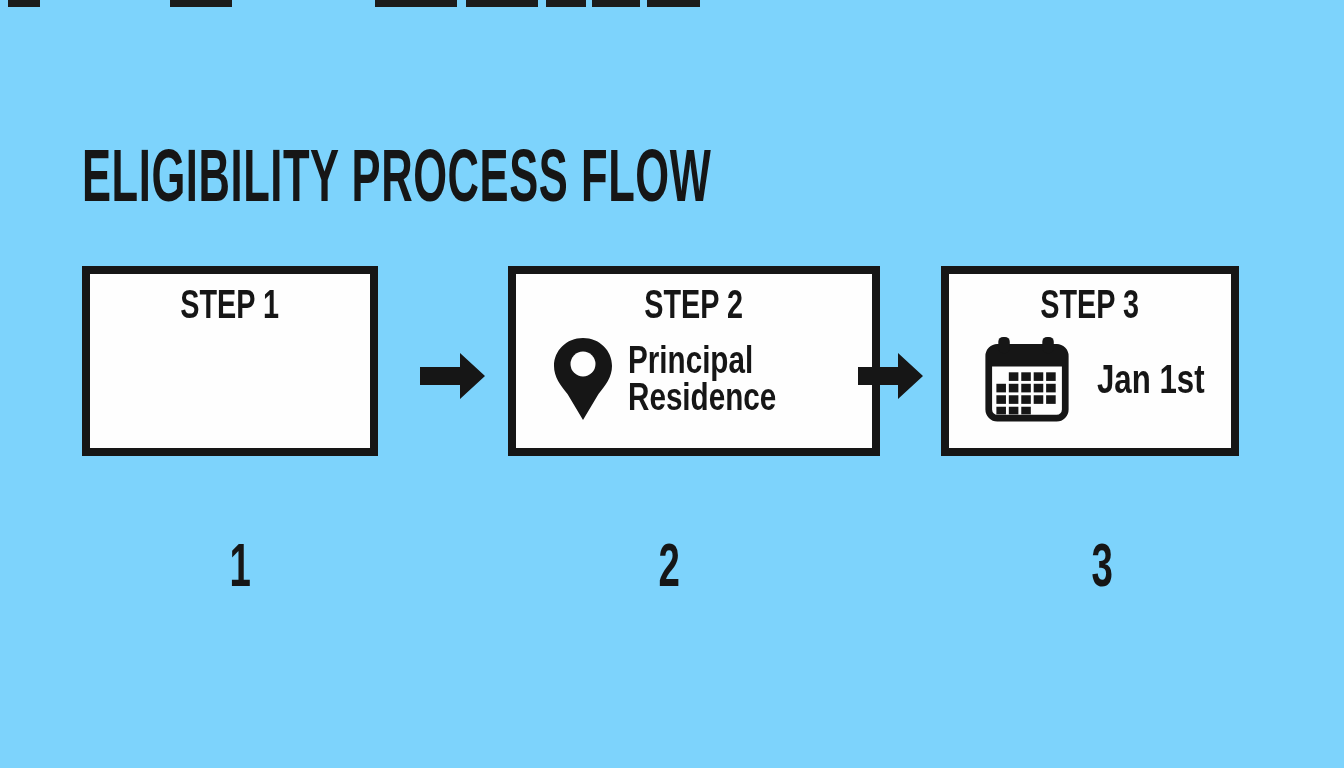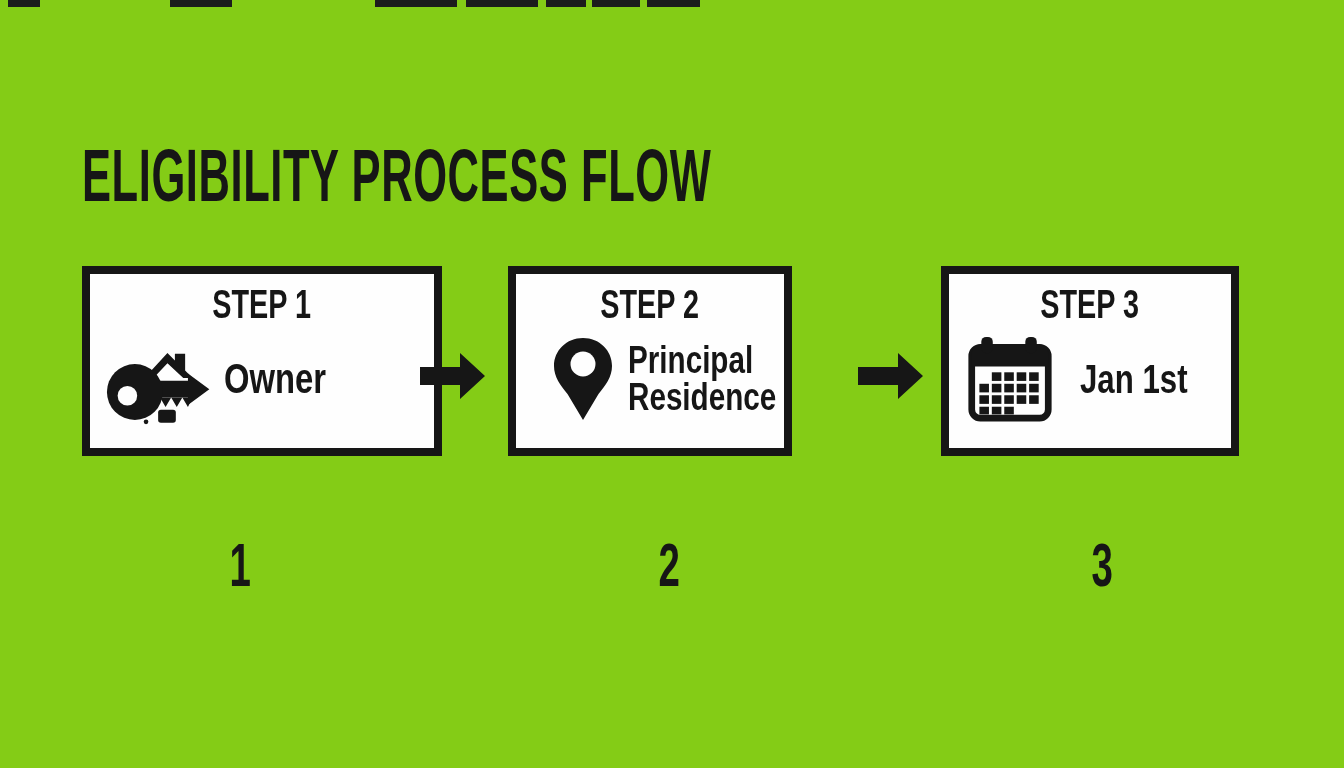--- a/index.html
+++ b/index.html
@@ -5,21 +5,21 @@
   * { margin: 0; padding: 0; box-sizing: border-box; }
   html, body { width: 1344px; height: 768px; overflow: hidden; }
   body {
     font-family: "Liberation Sans", sans-serif;
     background: #f4f4f2;
   }
   .stage {
     position: relative;
     width: 1344px;
     height: 768px;
-    background: #84cc16;
+    background: #7dd3fc;
     color: #161616;
     overflow: hidden;
   }
 
   
   .remnant {
     position: absolute;
     top: 0;
     height: 7px;
     background: #1c1c1c;
@@ -41,42 +41,42 @@
   
   .box {
     position: absolute;
     top: 266px;
     height: 190px;
     border: 8px solid #161616;
     background: #fefefe;
     display: flex;
     flex-direction: column;
   }
-  .box1 { left: 82px;  width: 360px; }
-  .box2 { left: 508px; width: 284px; }
+  .box1 { left: 82px;  width: 296px; }
+  .box2 { left: 508px; width: 372px; }
   .box3 { left: 941px; width: 298px; }
 
   .step-label {
     margin-top: 8px;
     text-align: center;
     font-size: 40px;
     font-weight: bold;
     line-height: 1.1;
     white-space: nowrap;
   }
   .condC { display: inline-block; transform: scaleX(0.72); transform-origin: center center; }
 
   .box-content {
     flex: 1;
     display: flex;
     align-items: center;
     padding: 0 8px 16px 16px;
   }
   .box2 .box-content { padding-left: 36px; }
-  .box3 .box-content { padding-left: 17px; }
+  .box3 .box-content { padding-left: 34px; }
 
   .step-icon { flex: 0 0 auto; display: block; }
 
   .step-text {
     font-weight: bold;
     line-height: 0.97;
     white-space: nowrap;
     transform: scaleX(0.78);
     transform-origin: left center;
     margin-left: 12px;
@@ -116,36 +116,20 @@
     <div class="remnant" style="left:466px; width:72px;"></div>
     <div class="remnant" style="left:546px; width:40px;"></div>
     <div class="remnant" style="left:592px; width:48px;"></div>
     <div class="remnant" style="left:647px; width:53px;"></div>
   </div>
 
   <h1 class="title"><span class="condL">ELIGIBILITY PROCESS FLOW</span></h1>
 
   <div class="box box1">
     <div class="step-label"><span class="condC">STEP 1</span></div>
-    <div class="box-content">
-      <svg class="step-icon" width="108" height="98" viewBox="0 0 116 104" aria-hidden="true">
-        <g fill="#161616">
-          <path d="M44 48 L66 24 L74 32 L74 25 L85 25 L85 43 L93 51 L83 51 L66 35 L51 51 Z"></path>
-          <path d="M50 54 L88 54 L88 46 L111 63 L88 80 L88 72 L50 72 Z"></path>
-          <path d="M58 72 L64 82 L70 72 L76 82 L82 72 L88 82 L93 72 Z"></path>
-          <rect x="56" y="85" width="19" height="14" rx="3"></rect>
-          <circle cx="31" cy="66" r="30"></circle>
-          <circle cx="43" cy="98" r="2.5"></circle>
-        </g>
-        <circle cx="23" cy="70" r="10.5" fill="#fefefe"></circle>
-      </svg>
-      <div class="step-text">
-        <div>Owner</div>
-      </div>
-    </div>
   </div>
 
   <svg class="connector c1" viewBox="0 0 66 48" aria-hidden="true">
     <polygon fill="#161616" points="0,15 40,15 40,1 65,24 40,47 40,33 0,33"></polygon>
   </svg>
 
   <div class="box box2">
     <div class="step-label"><span class="condC">STEP 2</span></div>
     <div class="box-content">
       <svg class="step-icon" width="62" height="94" viewBox="0 0 62 84" aria-hidden="true">

